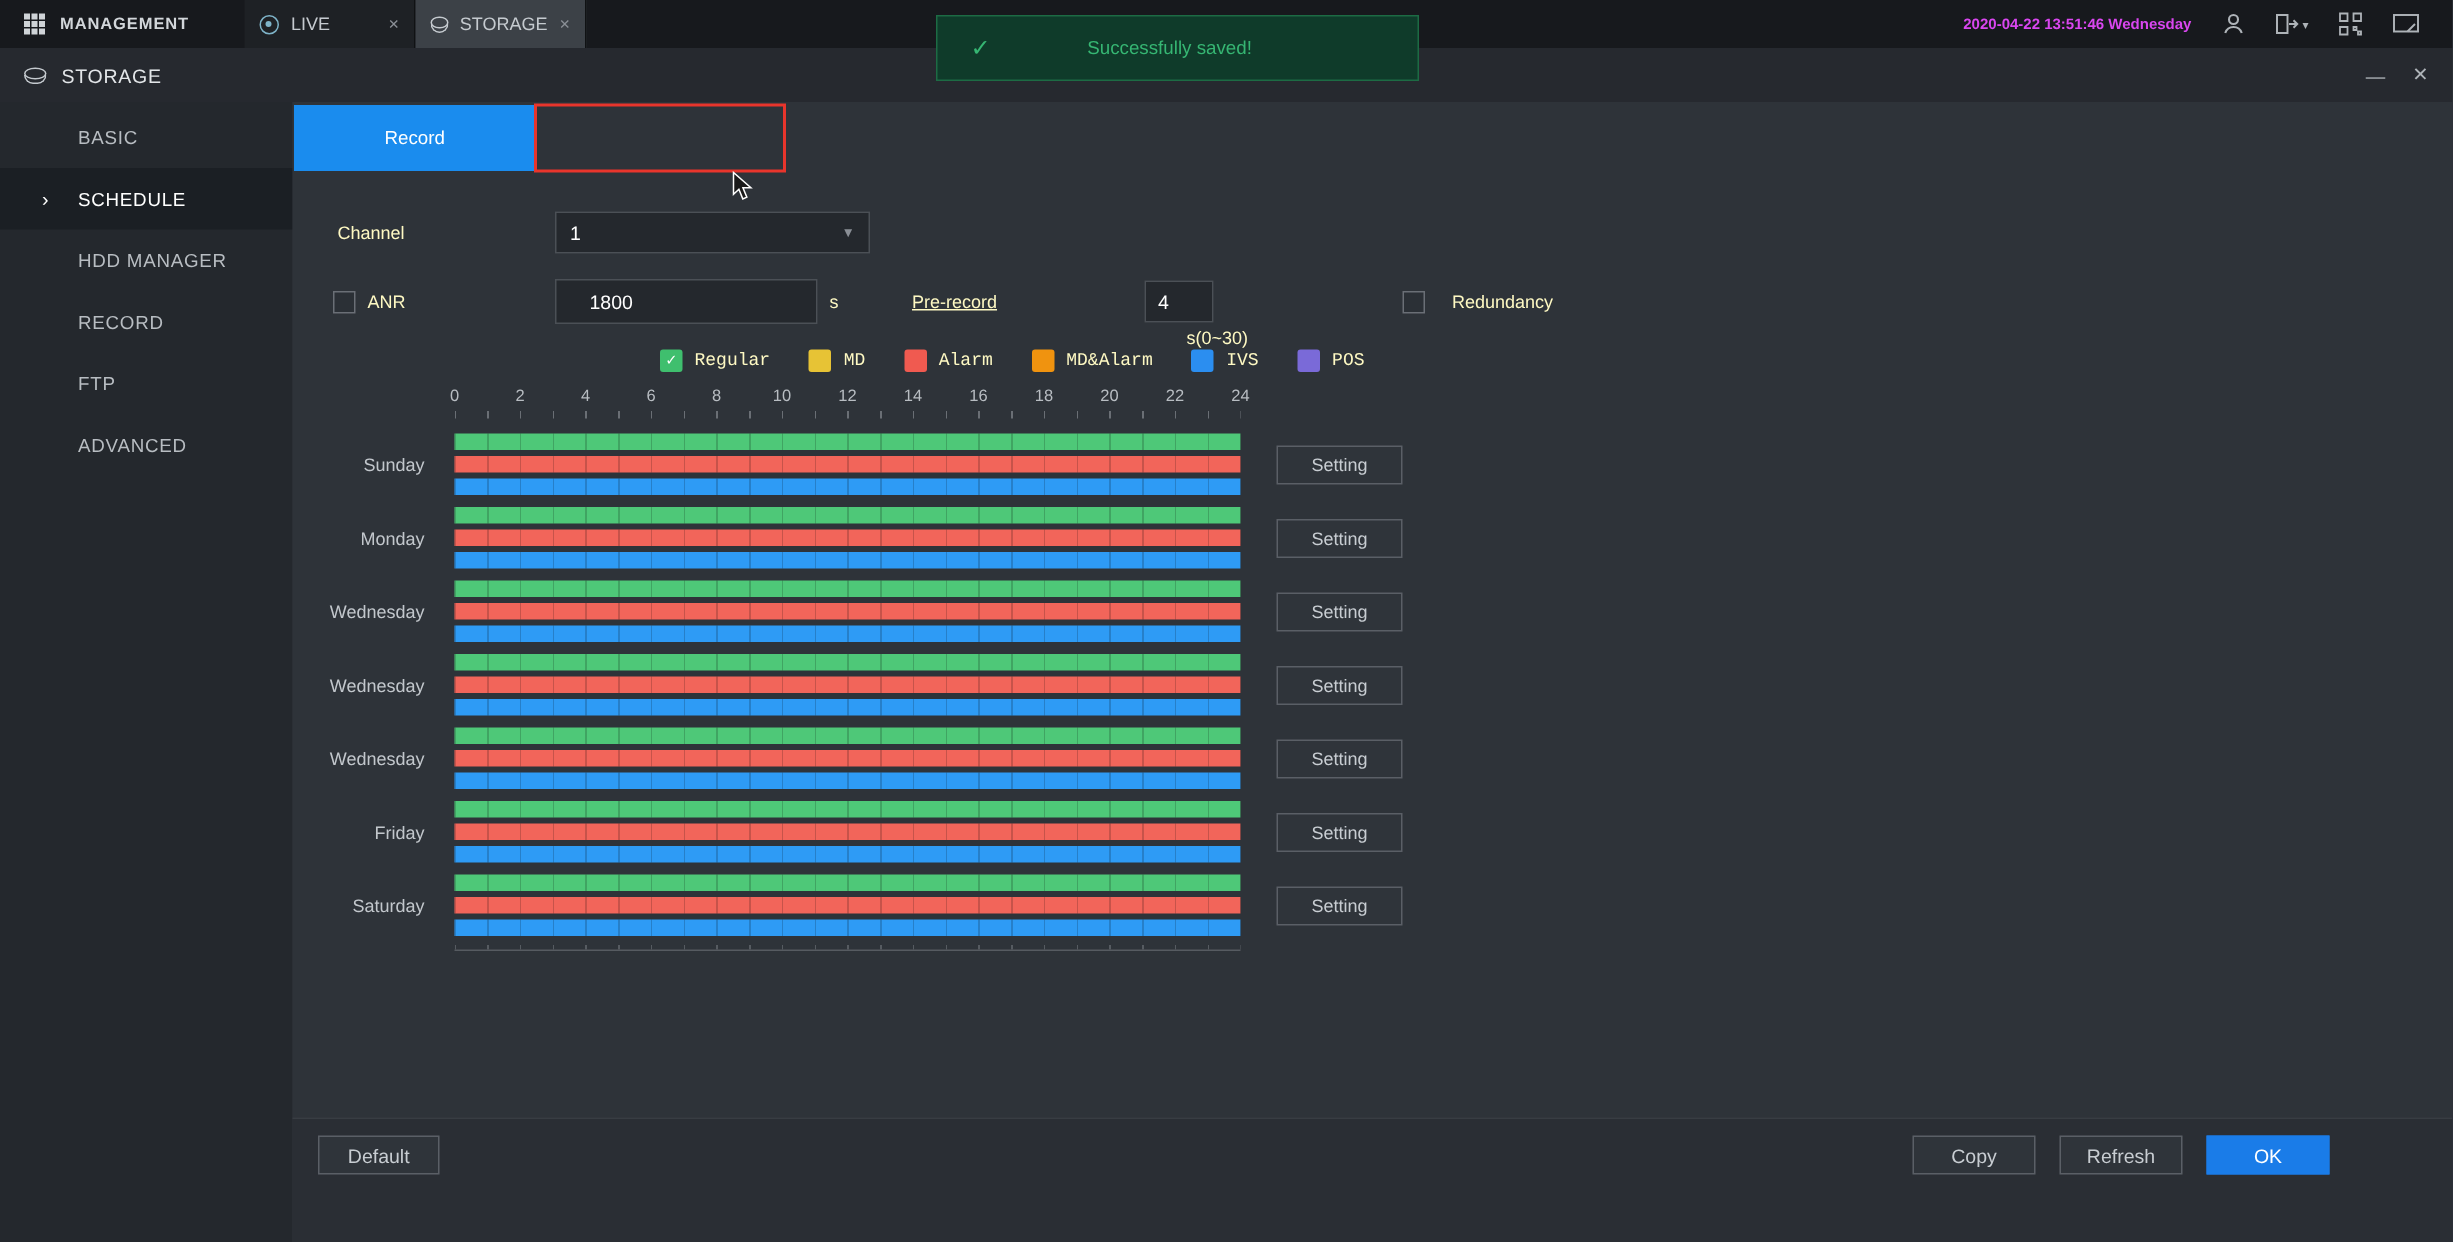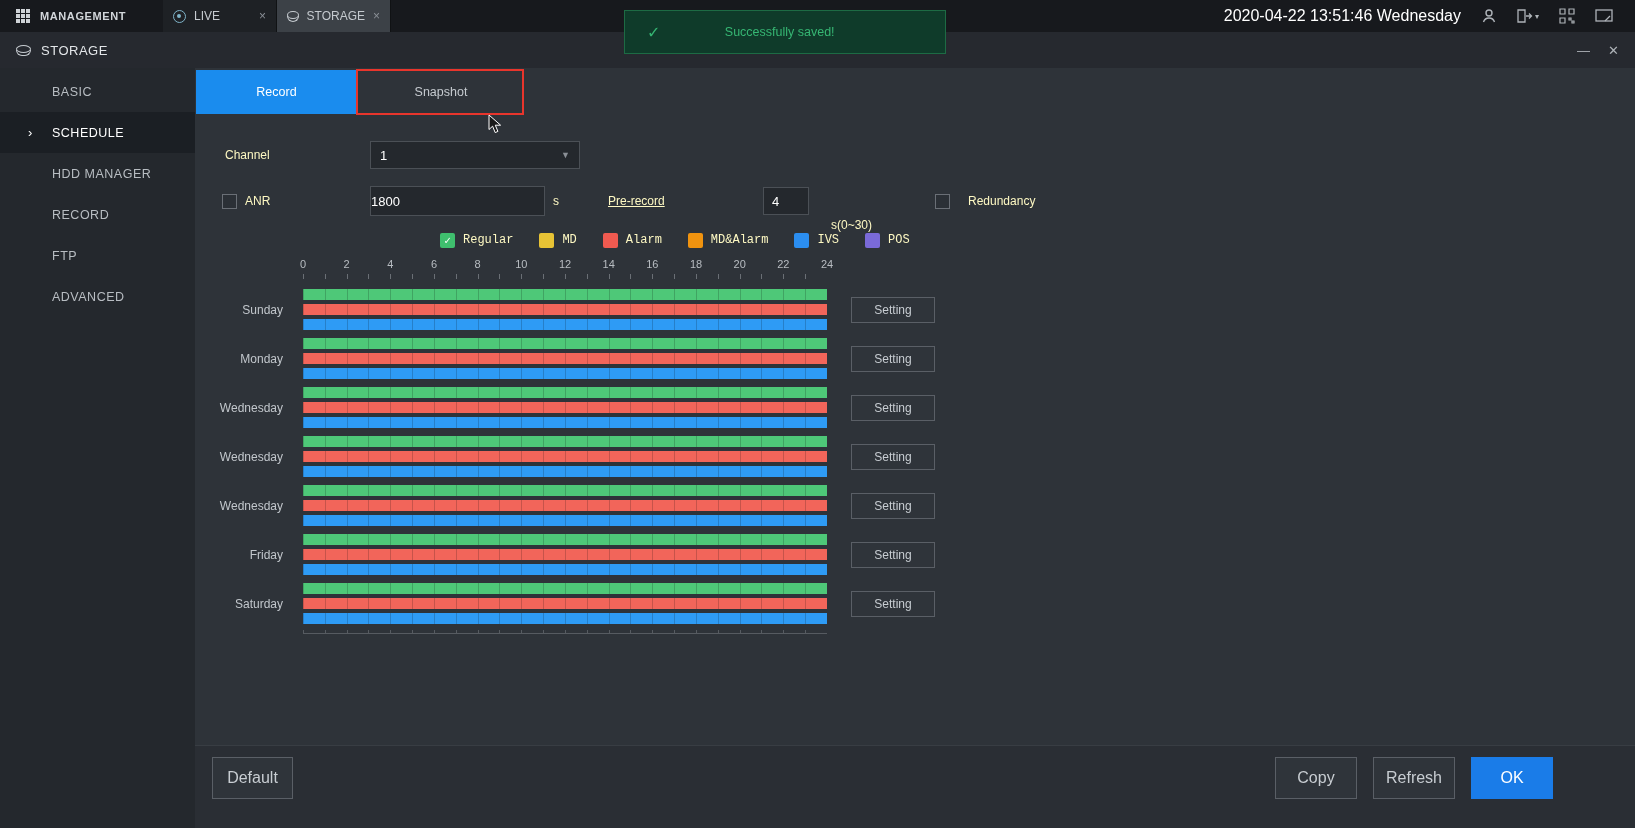--- a/index.html
+++ b/index.html
@@ -26,21 +26,21 @@
   .cam-icon { width:13px; height:13px; border:1.5px solid #7fb4c9; border-radius:50%;
     position:relative; }
   .cam-icon::after { content:""; position:absolute; left:3px; top:3px; width:4px; height:4px;
     border-radius:50%; background:#7fb4c9; }
   .disk-icon { width:15px; height:11px; position:relative; }
   .disk-icon::before { content:""; position:absolute; top:0; left:0; right:0; height:6px;
     border:1.5px solid #c5cacf; border-radius:50%; }
   .disk-icon::after { content:""; position:absolute; bottom:0; left:0; right:0; height:5px;
     border:1.5px solid #c5cacf; border-top:none; border-radius:0 0 6px 6px; }
   .tb-right { margin-left:auto; display:flex; align-items:center; gap:20px; padding-right:22px; }
-  .tb-datetime { color:#ffffff; font-size:16px; }
+  .tb-datetime { color:#d946ef; font-size:10px;font-weight:bold; }
   .tb-icon { color:#aeb3b8; display:flex; align-items:center; }
   .tb-icon svg { display:block; }
   .caret-down { font-size:8px; color:#aeb3b8; margin-left:2px; }
 
   
   .toast { position:absolute; left:624px; top:10px; width:322px; height:44px; z-index:20;
     background:#0f3b2a; border:1px solid #1d6b44; display:flex; align-items:center; }
   .toast .check-icon { color:#36b673; font-size:16px; font-weight:bold; margin:0 14px 0 22px; }
   .toast .toast-text { color:#36b673; font-size:12.5px; flex:1; text-align:center; padding-right:60px; }
 
@@ -79,27 +79,27 @@
     border:1px solid #4b5056; color:#fff; display:flex; align-items:center;
     padding-left:9px; font-size:13px; }
   .dropdown .dd-caret { margin-left:auto; margin-right:9px; color:#8a8f96; font-size:9px; }
 
   .row-anr { top:118px; left:0; height:30px; width:100%; }
   .checkbox { width:15px; height:15px; border:1px solid #6a6f76; background:#2b3036;
     display:inline-block; }
   .cb-anr { position:absolute; left:27px; }
   .lbl-anr { position:absolute; left:50px; }
   .input-anr { position:absolute; left:175px; width:175px; height:30px; background:#24282d;
-    border:1px solid #4b5056; color:#fff; font-size:13px; padding-left:0;
+    border:1px solid #4b5056; color:#fff; font-size:13px; padding-left:22px;
     font-family:inherit; }
   .lbl-s { position:absolute; left:358px; }
   .lbl-prerecord { position:absolute; left:413px;text-decoration:underline; }
   .input-pre { position:absolute; left:568px; width:46px; height:28px; background:#24282d;
     border:1px solid #4b5056; color:#fff; font-size:13px; padding-left:8px; font-family:inherit; }
-  .lbl-prerange { position:absolute; left:636px;margin-top:48px; }
+  .lbl-prerange { position:absolute; left:596px;margin-top:48px; }
   .cb-red { position:absolute; left:740px; }
   .lbl-red { position:absolute; left:773px; }
 
   .legend-row { top:164px; left:245px; height:16px; gap:26px; }
   .legend-item { display:flex; align-items:center; gap:8px;font-family:Liberation Mono, monospace; }
   .swatch { width:15px; height:15px; border-radius:2px; display:flex; align-items:center;
     justify-content:center; }
   .swatch.checked::after { content:"✓"; color:#fff; font-size:11px; font-weight:bold; }
 
   
@@ -116,22 +116,22 @@
     background-image:repeating-linear-gradient(90deg,rgba(0,0,0,.18) 0 1px,transparent 1px 21.833px); }
   .bottom-ticks { margin-left:108px; width:524px; height:4px; margin-top:2px;
     background-image:repeating-linear-gradient(90deg,#565b61 0 1px,transparent 1px 21.833px);
     border-bottom:1px solid #565b61; }
   .setting-btn { margin-left:24px; width:84px; height:26px; background:#2f343a;
     border:1px solid #5a5f66; color:#c8cdd2; font-size:12px; font-family:inherit; cursor:default; }
 
   
   .footer { position:absolute; left:0; right:0; bottom:0; height:83px; background:#2a2e34;
     border-top:1px solid #383d43; }
-  .btn { height:42px; background:#2f343a; border:1px solid #5a5f66; color:#c8cdd2;
-    font-size:16px; font-family:inherit; cursor:default; }
+  .btn { height:26px; background:#2f343a; border:1px solid #5a5f66; color:#c8cdd2;
+    font-size:13px; font-family:inherit; cursor:default; }
   .btn-default { position:absolute; left:17px; top:11px; width:81px; }
   .footer-right { position:absolute; right:82px; top:11px; display:flex; gap:16px; }
   .footer-right .btn { width:82px; }
   .btn-ok { background:#1a7ce8; border:1px solid #1a7ce8; color:#fff; }
 
   
   .mouse-cursor { position:absolute; left:488px; top:114px; z-index:30; pointer-events:none; }
 </style>
 </head>
 <body>
@@ -223,21 +223,20 @@
     </div>
   <div class="side-item">
       <span>ADVANCED</span>
     </div>
 </div>
 
 <div class="main">
 
   <div class="tabs-row">
     <div class="mtab active">Record</div>
-    <div class="mtab snapshot">Snapshot</div>
   </div>
   <div class="annotation-rect"></div>
 
   <div class="row row-channel" style="width:100%;">
     <span class="lbl lbl-channel">Channel</span>
     <div class="dropdown">
       <span>1</span>
       <span class="dd-caret">▼</span>
     </div>
   </div>

